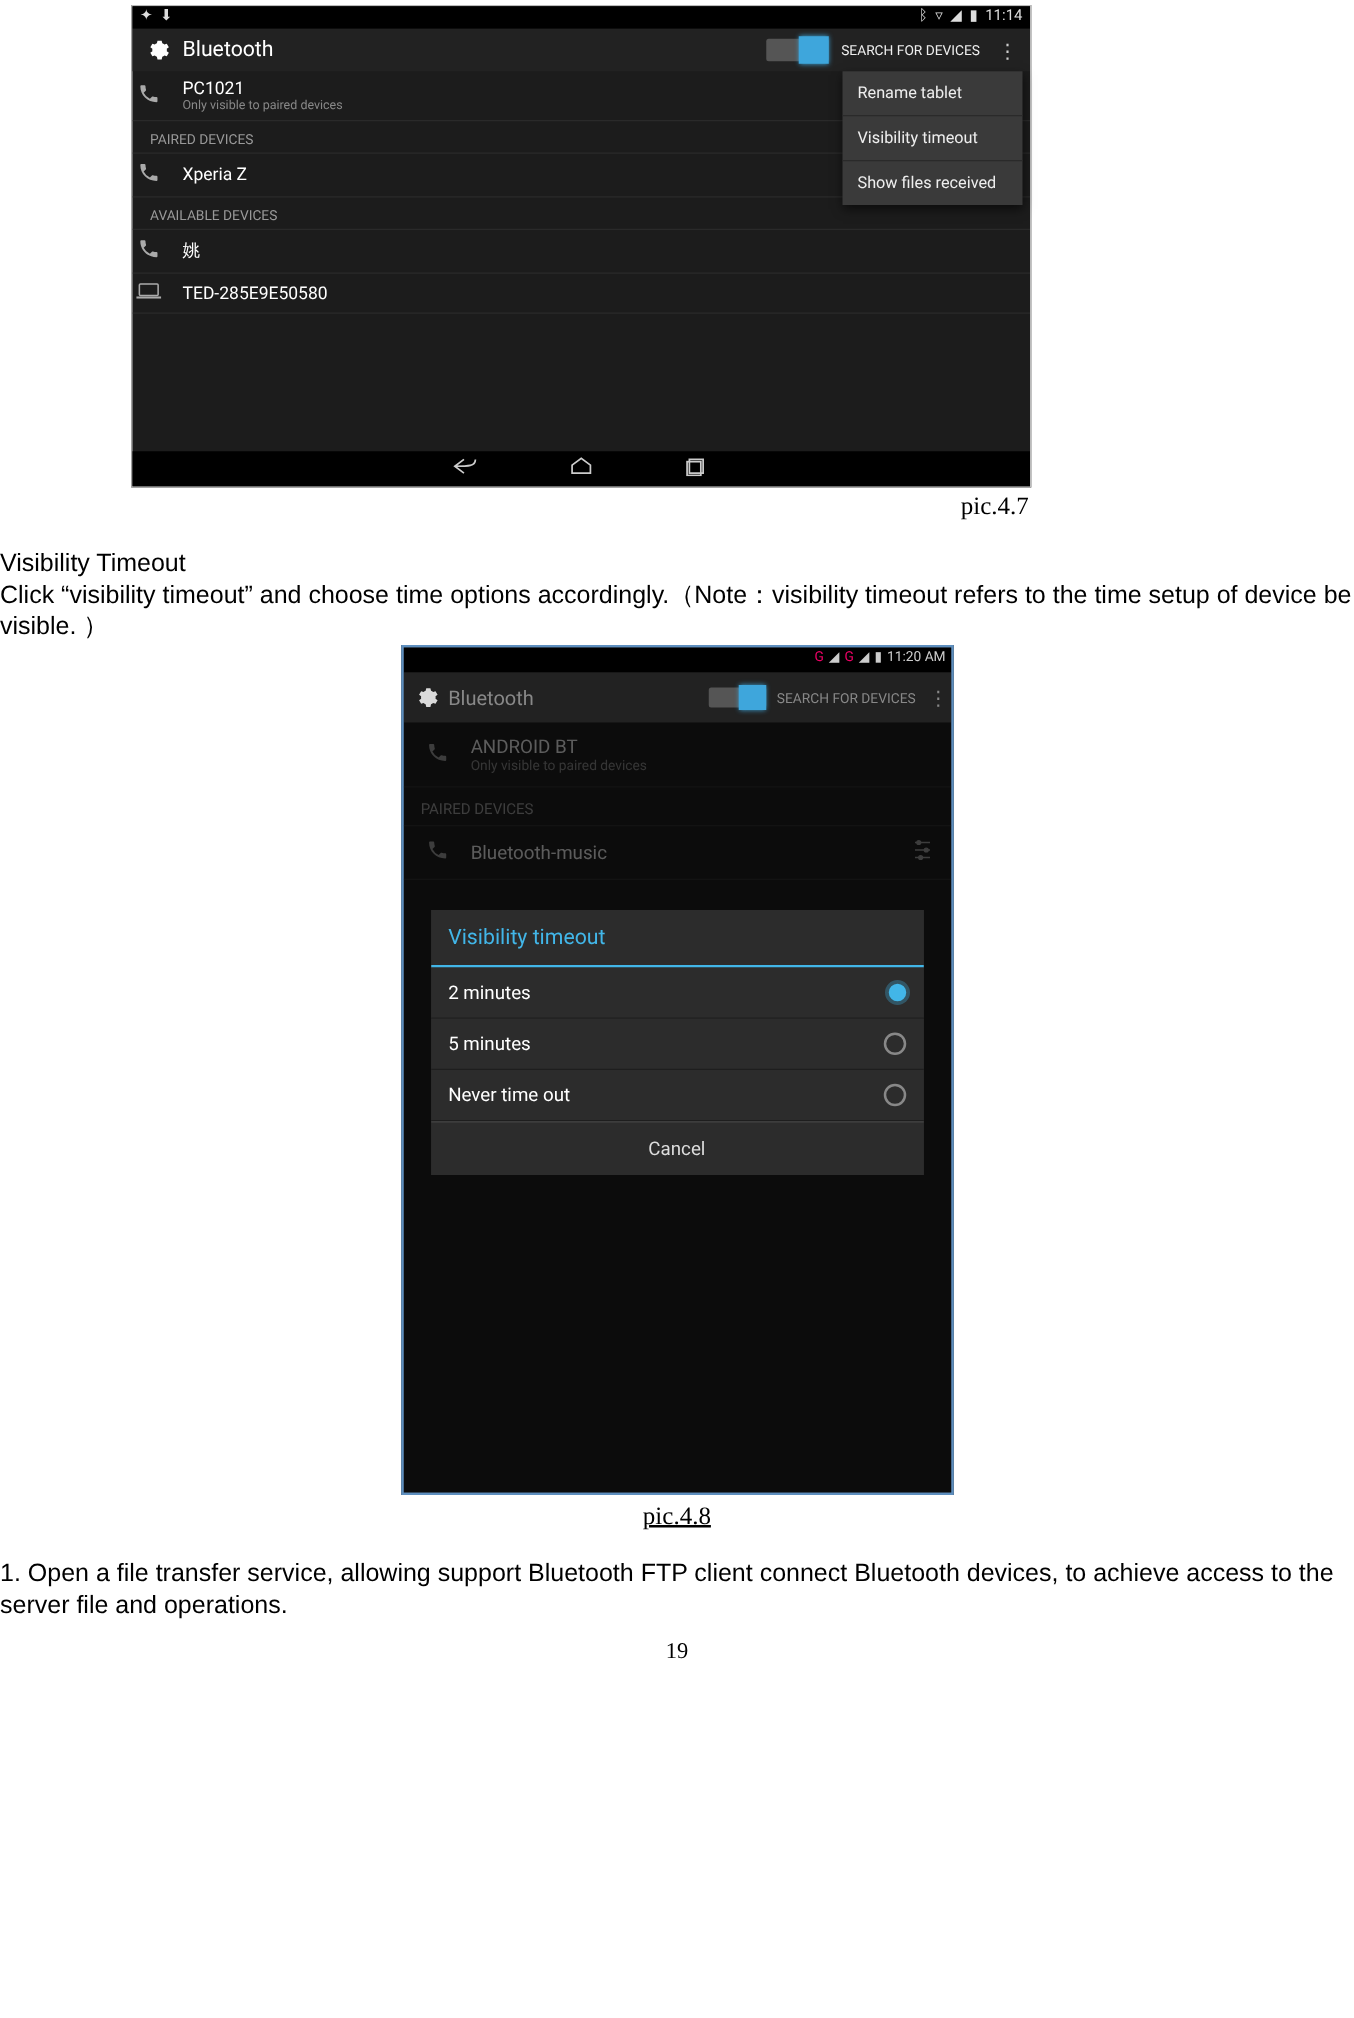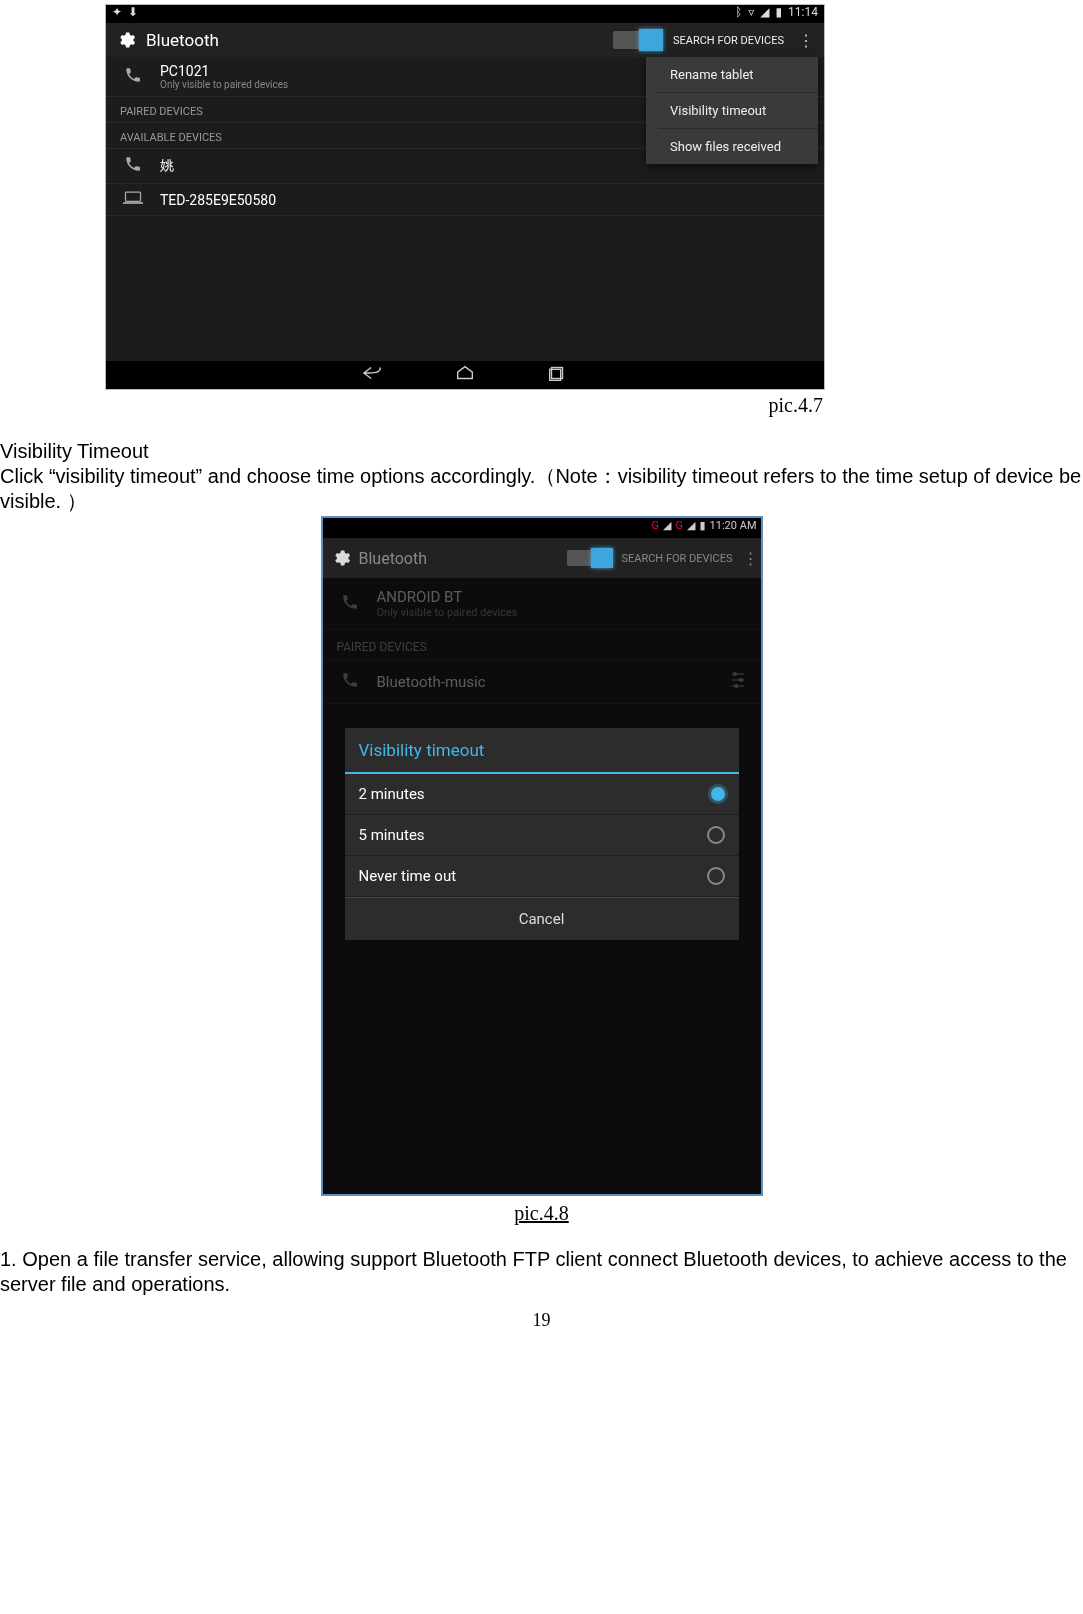--- a/index.html
+++ b/index.html
@@ -32,25 +32,25 @@
   .f1-status { position:absolute; top:0; left:0; right:0; height:18px; background:#000; }
   .f1-status .icons { position:absolute; right:6px; top:0; color:#ddd; font-size:12px; display:flex; gap:6px; align-items:center; }
   .f1-status .lefticons { position:absolute; left:6px; top:0; color:#ddd; font-size:12px; display:flex; gap:6px; }
   .f1-action { position:absolute; top:18px; left:0; right:0; height:34px; background:#222; display:flex; align-items:center; }
   .f1-gear { width:20px; height:20px; margin-left:10px; filter:brightness(1.6); }
   .f1-title { font-size:17px; margin-left:10px; color:#fff; }
   .f1-toggle { margin-left:auto; width:50px; height:18px; background:#555; border-radius:2px; position:relative; }
   .f1-toggle .knob { position:absolute; right:0; top:-2px; width:24px; height:22px; background:#3ea6dc; box-shadow:0 0 4px #3ea6dc; }
   .f1-search { margin-right:0; height:34px; display:flex; align-items:center; padding:0 10px; color:#eee; font-size:11px; }
   .f1-overflow { width:24px; text-align:center; font-size:16px; color:#ccc; padding-right:6px; }
-  .f1-menu { position:absolute; top:52px; right:6px; width:160px; background:#3a3a3a; box-shadow:0 3px 8px rgba(0,0,0,.6); z-index:5;padding-left:12px; }
+  .f1-menu { position:absolute; top:52px; right:6px; width:144px; background:#3a3a3a; box-shadow:0 3px 8px rgba(0,0,0,.6); z-index:5; }
   .f1-menu .mi { color:#eee; font-size:13px; padding:10px 12px; border-bottom:1px solid #2a2a2a; }
   .f1-menu .mi:last-child { border-bottom:none; }
   .f1-body { position:absolute; top:52px; left:0; right:0; bottom:28px; overflow:hidden; }
-  .f1-row { display:flex; align-items:center; padding:6px 14px; border-bottom:1px solid #2a2a2a; }
+  .f1-row { display:flex; align-items:center; padding:6px 0; border-bottom:1px solid #2a2a2a; }
   .f1-row .lab { font-size:14px; color:#fff; }
   .f1-row .sub { font-size:10px; color:#888; }
   .f1-row .ic { width:26px; text-align:center; margin-right:14px; color:#aaa; }
   .f1-sec { color:#999; font-size:11px; padding:8px 14px 4px; border-bottom:1px solid #2a2a2a; }
   .f1-nav { position:absolute; bottom:0; left:0; right:0; height:28px; background:#000; display:flex; justify-content:center; gap:70px; align-items:center; color:#ccc; }
   .navglyph svg { width:22px; height:16px; }
 
   
   .doc-text { font-size: 20px; line-height: 1.25; padding: 0 0 0 0; margin-top: 22px; }
   .doc-text p { margin: 0; }
@@ -138,20 +138,28 @@
             <svg width="18" height="18" viewBox="0 0 24 24" fill="#aaa">
                 <path d="M6.6 10.8a15 15 0 006.6 6.6l2.2-2.2c.3-.3.7-.4 1.1-.3 1.2.4 2.5.6 3.8.6.6 0 1 .4 1 1V20c0 .6-.4 1-1 1C10.6 21 3 13.4 3 4c0-.6.4-1 1-1h3.5c.6 0 1 .4 1 1 0 1.3.2 2.6.6 3.8.1.4 0 .8-.3 1.1L6.6 10.8z"></path>
               </svg>
           </div>
           <div>
             <div class="lab">PC1021</div>
             <div class="sub">Only visible to paired devices</div>
           </div>
         </div>
         <div class="f1-sec">PAIRED DEVICES</div>
+        <div class="f1-row">
+          <div class="ic">
+            <svg width="18" height="18" viewBox="0 0 24 24" fill="#aaa">
+                <path d="M6.6 10.8a15 15 0 006.6 6.6l2.2-2.2c.3-.3.7-.4 1.1-.3 1.2.4 2.5.6 3.8.6.6 0 1 .4 1 1V20c0 .6-.4 1-1 1C10.6 21 3 13.4 3 4c0-.6.4-1 1-1h3.5c.6 0 1 .4 1 1 0 1.3.2 2.6.6 3.8.1.4 0 .8-.3 1.1L6.6 10.8z"></path>
+              </svg>
+          </div>
+          <div class="lab">Xperia Z</div>
+        </div>
         <div class="f1-sec">AVAILABLE DEVICES</div>
         <div class="f1-row">
           <div class="ic">
             <svg width="18" height="18" viewBox="0 0 24 24" fill="#aaa">
                 <path d="M6.6 10.8a15 15 0 006.6 6.6l2.2-2.2c.3-.3.7-.4 1.1-.3 1.2.4 2.5.6 3.8.6.6 0 1 .4 1 1V20c0 .6-.4 1-1 1C10.6 21 3 13.4 3 4c0-.6.4-1 1-1h3.5c.6 0 1 .4 1 1 0 1.3.2 2.6.6 3.8.1.4 0 .8-.3 1.1L6.6 10.8z"></path>
               </svg>
           </div>
           <div class="lab">姚</div>
         </div>
         <div class="f1-row">

